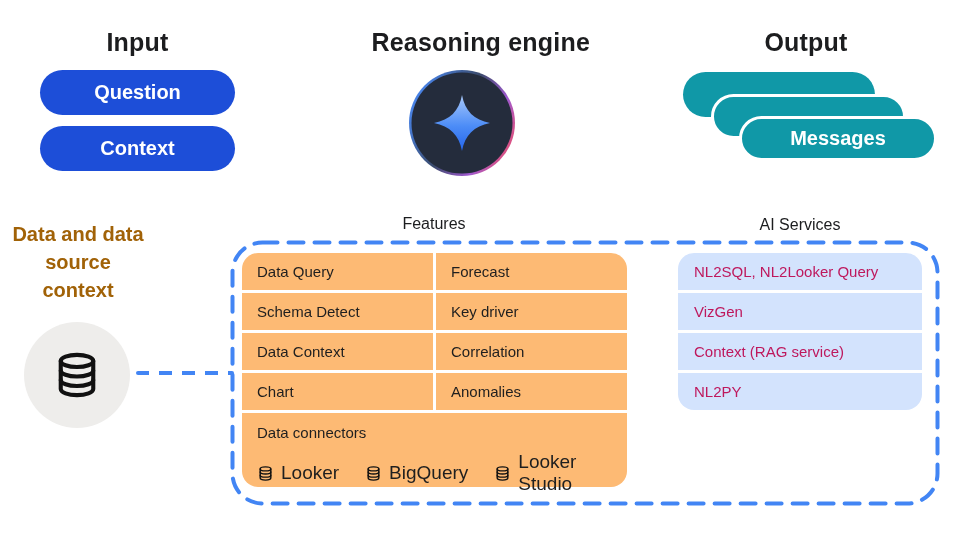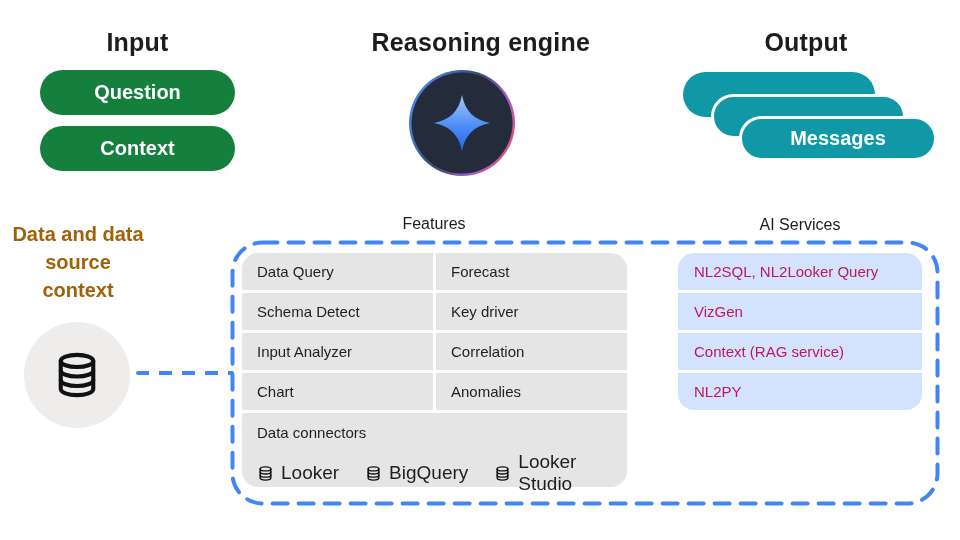--- a/index.html
+++ b/index.html
@@ -9,21 +9,21 @@
   }
   .h-title{
     position:absolute;font-size:25px;font-weight:700;color:#1c1d1f;
     text-align:center;letter-spacing:.2px;
   }
   .pill{
     position:absolute;height:45px;border-radius:23px;display:flex;
     align-items:center;justify-content:center;color:#ffffff;
     font-size:20px;font-weight:600;box-sizing:border-box;
   }
-  .pill-blue{background:#15803d;width:195px;left:40px;}
+  .pill-blue{background:#1d4ed8;width:195px;left:40px;}
   .pill-teal{background:#1098a7;}
   .pill-outlined{border:3px solid #ffffff;}
   .section-label{
     position:absolute;font-size:16px;font-weight:500;color:#1c1d1f;text-align:center;width:200px;
   }
   .dashed-rect{position:absolute;left:230px;top:240px;}
   .connector-line{
     position:absolute;left:136px;top:371px;width:98px;height:4px;border-radius:2px;
     background:repeating-linear-gradient(90deg,#4285f4 0 13px,transparent 13px 23px);
   }
@@ -34,21 +34,21 @@
   .data-label{
     position:absolute;left:8px;top:220px;width:140px;text-align:center;
     font-size:20px;line-height:28px;font-weight:700;color:#a16207;
   }
   .reasoning-icon{position:absolute;left:408px;top:69px;}
   .features-table{
     position:absolute;left:242px;top:253px;width:385px;
     display:grid;grid-template-columns:1fr 1fr;grid-template-rows:repeat(4,37px) 74px;gap:3px;
   }
   .cell{
-    background:#e5e5e5;display:flex;align-items:center;padding:0 15px;
+    background:#fdba74;display:flex;align-items:center;padding:0 15px;
     font-size:15px;font-weight:500;color:#1f1f1f;
   }
   .cell-tl{border-top-left-radius:16px;}
   .cell-tr{border-top-right-radius:16px;}
   .cell-connectors{
     grid-column:1 / -1;display:block;padding:11px 15px 0;
     border-bottom-left-radius:16px;border-bottom-right-radius:16px;
   }
   .conn-items{display:flex;align-items:center;gap:26px;margin-top:10px;}
   .conn-item{display:flex;align-items:center;gap:7px;font-size:19px;font-weight:500;}
@@ -109,21 +109,21 @@
     </svg>
   </div>
   <div class="connector-line"></div>
 
   <div class="section-label" style="left:334px;top:215px;">Features</div>
   <div class="features-table">
     <div class="cell cell-tl">Data Query</div>
     <div class="cell cell-tr">Forecast</div>
     <div class="cell">Schema Detect</div>
     <div class="cell">Key driver</div>
-    <div class="cell">Input Analyzer</div>
+    <div class="cell">Data Context</div>
     <div class="cell">Correlation</div>
     <div class="cell">Chart</div>
     <div class="cell">Anomalies</div>
     <div class="cell cell-connectors">
       <div>Data connectors</div>
       <div class="conn-items">
         <span class="conn-item">
           <svg class="db-icon-small" viewBox="0 0 24 24" fill="none" stroke="#111111" stroke-width="2" stroke-linecap="round" stroke-linejoin="round">
             <ellipse cx="12" cy="5.5" rx="7.5" ry="2.8"></ellipse>
             <path d="M4.5 5.5 v13 c0 1.55 3.36 2.8 7.5 2.8 s7.5 -1.25 7.5 -2.8 v-13"></path>

